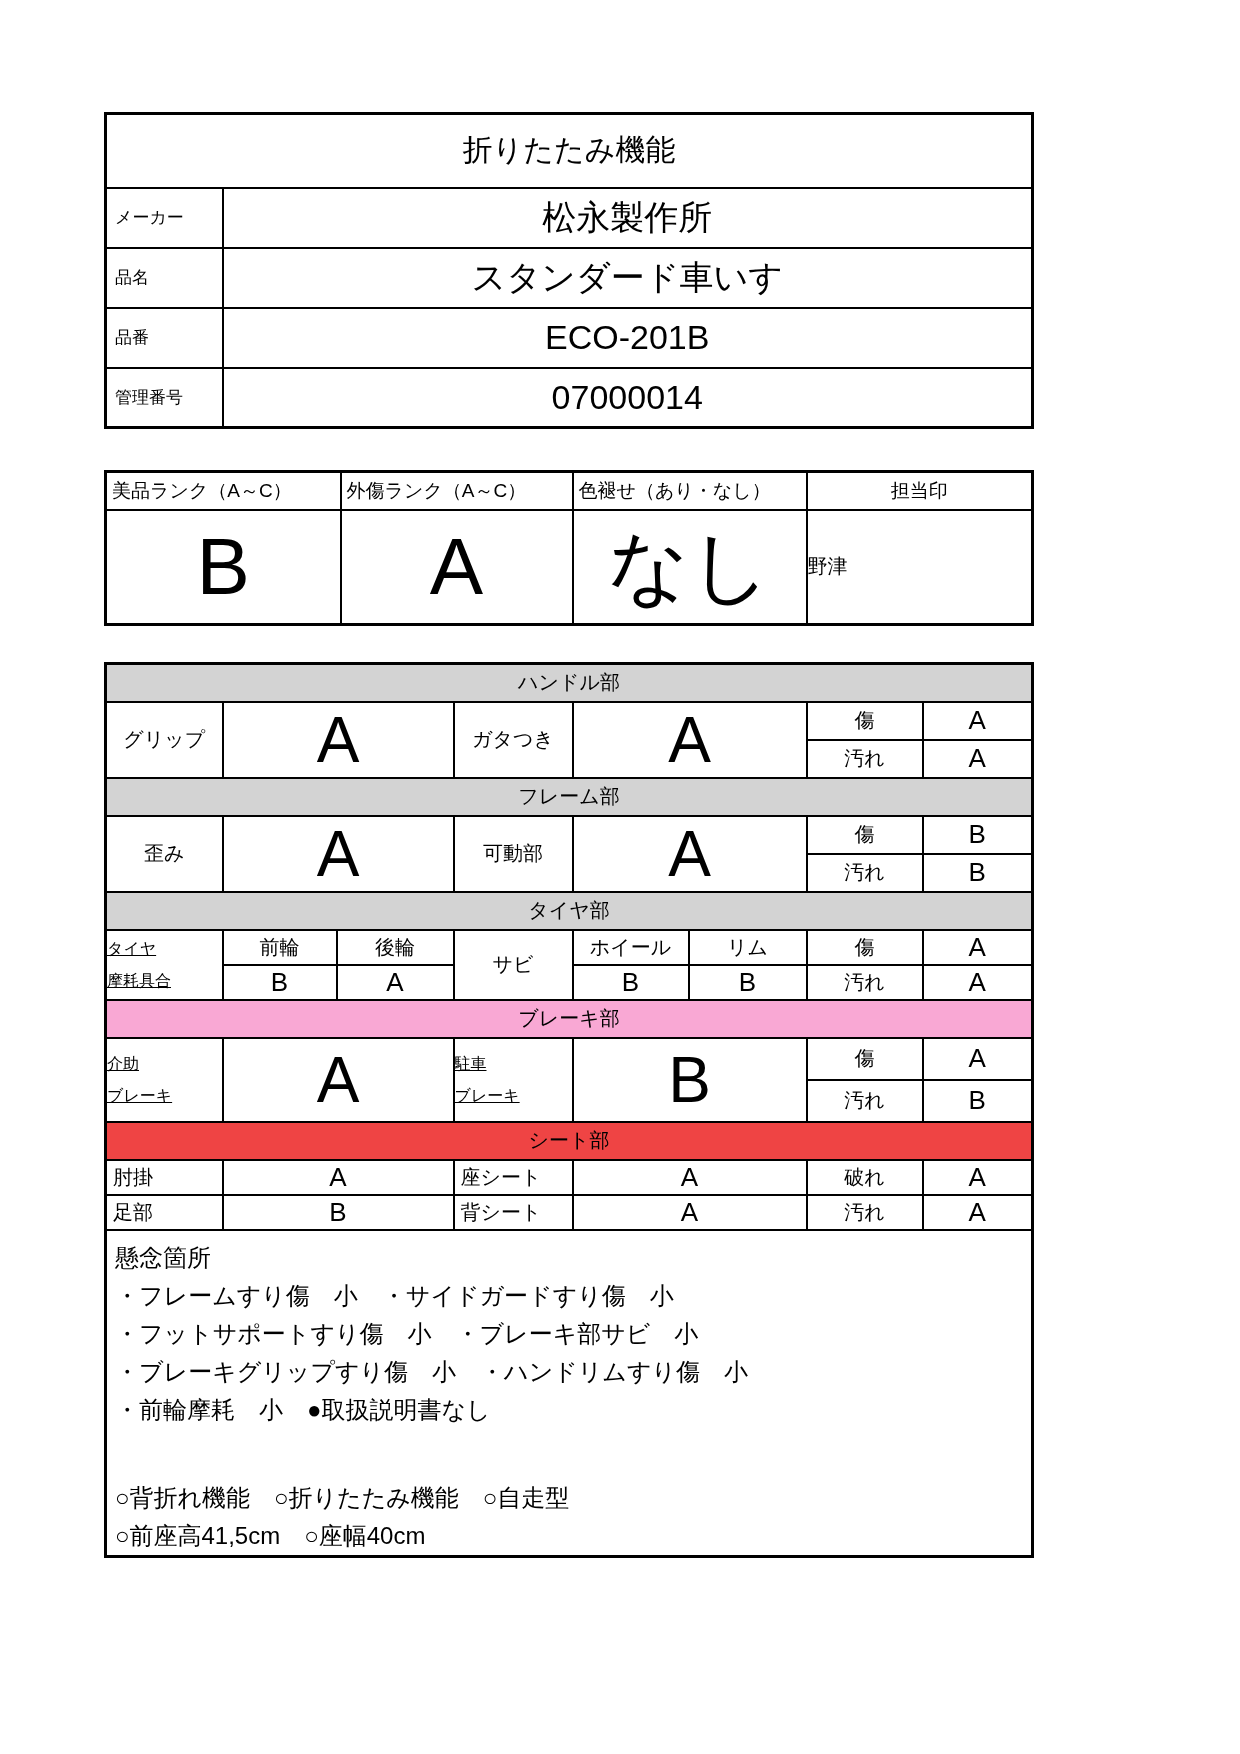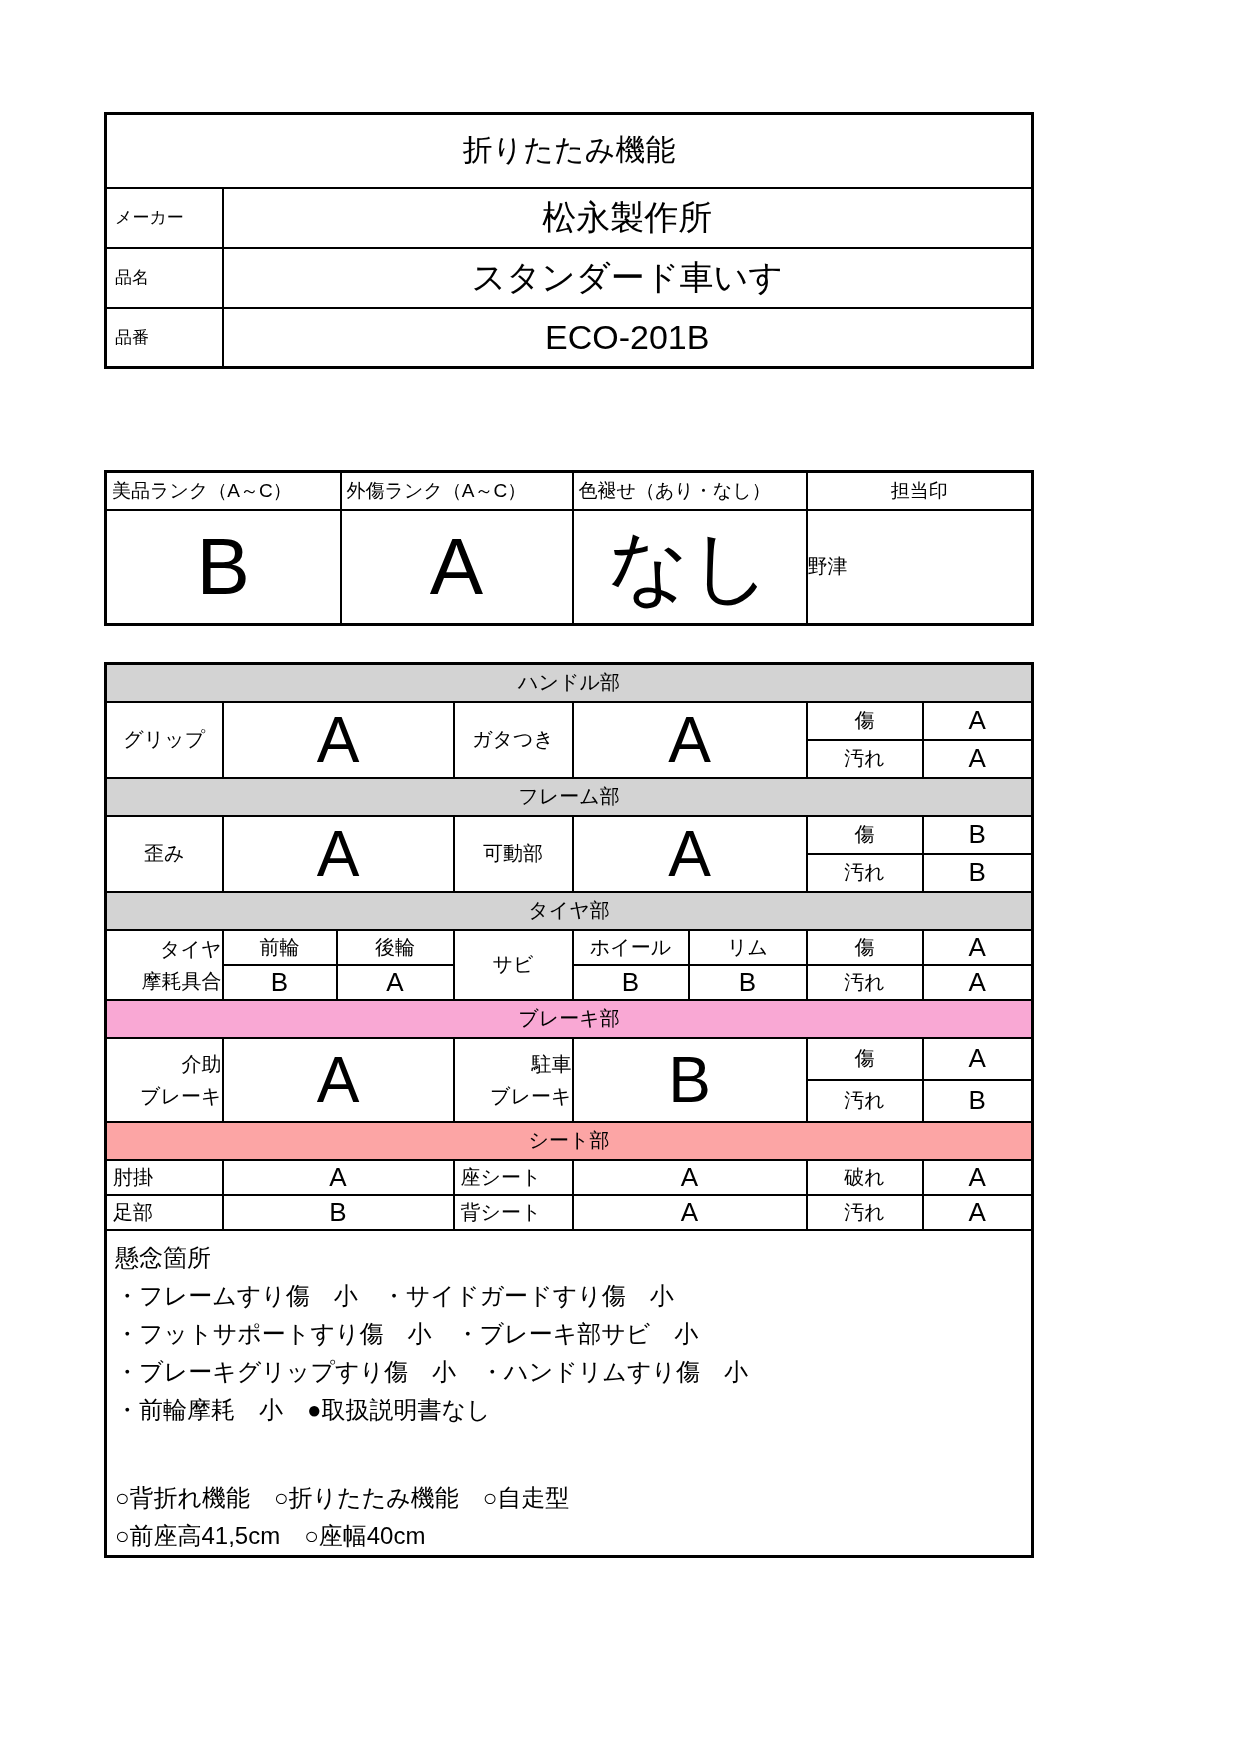--- a/index.html
+++ b/index.html
@@ -29,21 +29,21 @@
   
   .check-table { position:absolute; left:104px; top:662px; width:927px; border:3px solid #000; }
   .bar td { height:38px; font-size:20px; text-align:center; background:#d3d3d3; }
   .r38 td { height:38px; }
   .r35 td { height:35px; }
   .r42 td { height:42px; }
   .lbl { font-size:20px; text-align:center; }
   .lbl-left { font-size:20px; text-align:left; padding-left:6px; }
   .big { font-size:64px; text-align:center; line-height:1; }
   .val { font-size:26px; text-align:center; }
-  .two-line { font-size:20px; text-align:right; }
+  .two-line { font-size:16px; text-align:left;text-decoration:underline; }
   .two-line div { line-height:32px; }
 
   
   .notes-cell { height:316px; vertical-align:top; text-align:left; padding:8px 8px 0 8px; font-size:24px; }
   .notes-line { line-height:38px; white-space:pre; }
   .notes-spacer { height:50px; }
 </style>
 </head>
 <body>
 
@@ -62,20 +62,24 @@
       <td class="info-label">メーカー</td>
       <td class="info-value">松永製作所</td>
     </tr>
     <tr class="info-row">
       <td class="info-label">品名</td>
       <td class="info-value">スタンダード車いす</td>
     </tr>
     <tr class="info-row">
       <td class="info-label">品番</td>
       <td class="info-value">ECO-201B</td>
+    </tr>
+    <tr class="info-row">
+      <td class="info-label">管理番号</td>
+      <td class="info-value">07000014</td>
     </tr>
   </tbody>
     </table>
 
   <table class="rank-table">
     <colgroup>
         <col style="width:235px">
         <col style="width:232px">
         <col style="width:234px">
         <col style="width:226px">
@@ -182,21 +186,21 @@
       <td rowspan="2" colspan="2" class="big">B</td>
       <td class="lbl">傷</td>
       <td class="val">A</td>
     </tr>
     <tr class="r42">
       <td class="lbl">汚れ</td>
       <td class="val">B</td>
     </tr>
 
     <tr class="bar">
-      <td colspan="8" style="background-color: #fca5a5; font-family: Liberation Serif, serif;">シート部</td>
+      <td colspan="8" style="background-color: #ef4444; font-family: Liberation Serif, serif;">シート部</td>
     </tr>
     <tr class="r35">
       <td class="lbl-left">肘掛</td>
       <td colspan="2" class="val">A</td>
       <td class="lbl-left">座シート</td>
       <td colspan="2" class="val">A</td>
       <td class="lbl">破れ</td>
       <td class="val">A</td>
     </tr>
     <tr class="r35">

